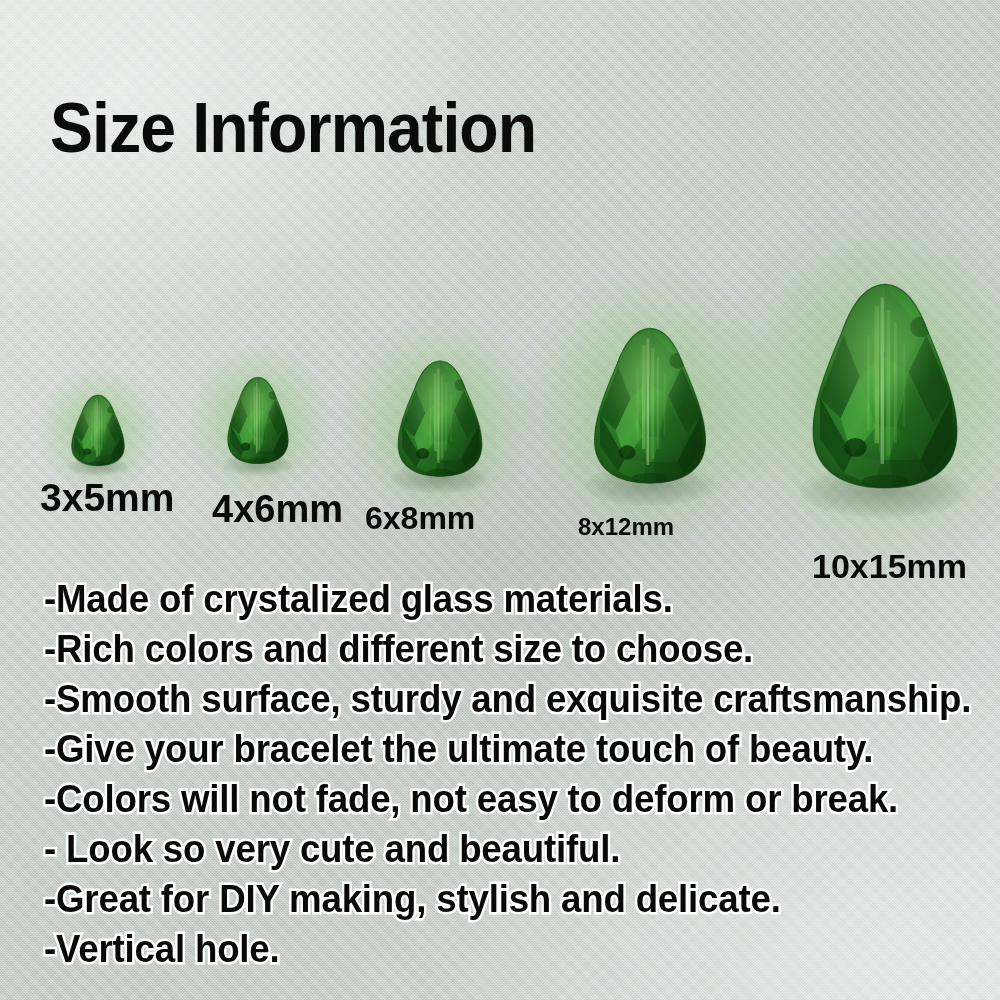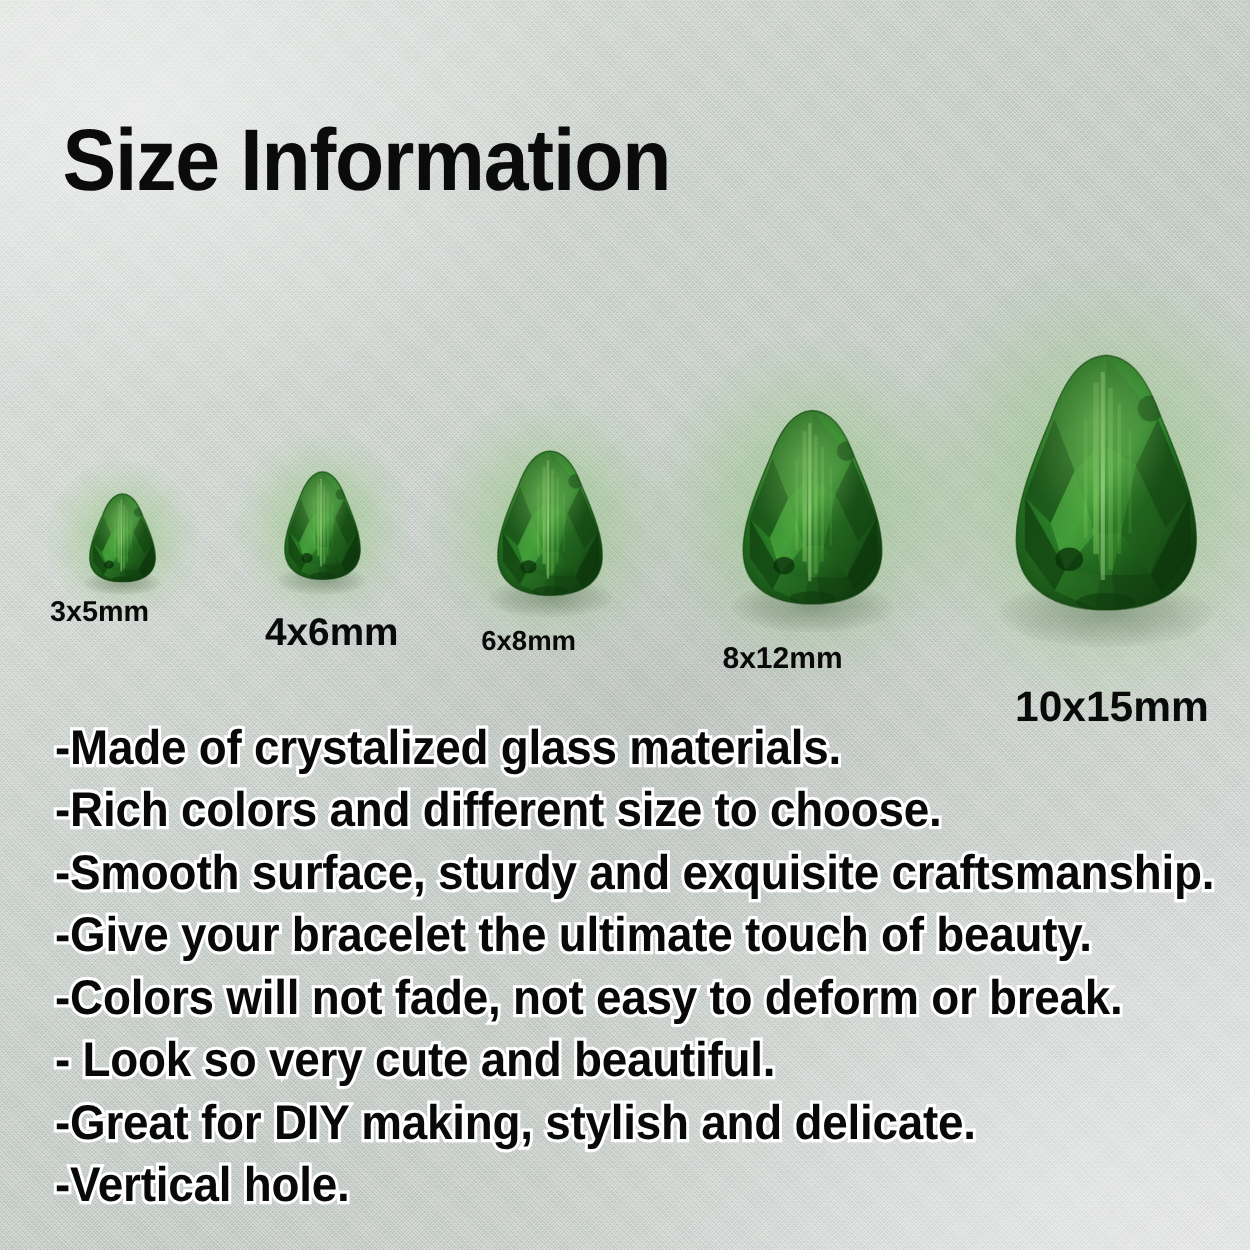--- a/index.html
+++ b/index.html
@@ -377,23 +377,23 @@
               <rect x="0" y="0" width="148" height="208" fill="url(#hlb4)"></rect>
               <rect x="0" y="0" width="148" height="208" fill="url(#rimb4)"></rect>
             </g>
             <path d="M 74 3.12 C 93.24 4.16 106.56 20.8 118.4 54.08 C 136.16 95.68 148 128.96 145.78 157.04 C 142.82 189.28 116.92 206.96 74 206.96 C 31.08 206.96 5.180000000000001 189.28 2.2199999999999998 157.04 C 0 128.96 11.84 95.68 29.6 54.08 C 41.440000000000005 20.8 54.76 4.16 74 3.12 Z" fill="none" stroke="#12430f" stroke-opacity=".55" stroke-width="1.2"></path>
           </svg>
         </div>
       </div>
     </div>
 
   <div id="labels">
-      <div class="size-label" style="left: 40px; top: 476px; font-size: 23px;">3x5mm</div>
-      <div class="size-label" style="left: 212px; top: 488px; font-size: 31px;">4x6mm</div>
-      <div class="size-label" style="left: 385px; top: 500px; font-size: 22px;">6x8mm</div>
+      <div class="size-label" style="left: 40px; top: 476px; font-size: 39px;">3x5mm</div>
+      <div class="size-label" style="left: 212px; top: 488px; font-size: 38px;">4x6mm</div>
+      <div class="size-label" style="left: 365px; top: 500px; font-size: 32px;">6x8mm</div>
       <div class="size-label" style="left: 578px; top: 513px; font-size: 24px;">8x12mm</div>
       <div class="size-label" style="left: 812px; top: 547px; font-size: 34px;">10x15mm</div>
     </div>
 
   <div id="features">
       <div class="feat">-Made of crystalized glass materials.</div>
       <div class="feat">-Rich colors and different size to choose.</div>
       <div class="feat">-Smooth surface, sturdy and exquisite craftsmanship.</div>
       <div class="feat">-Give your bracelet the ultimate touch of beauty.</div>
       <div class="feat">-Colors will not fade, not easy to deform or break.</div>

